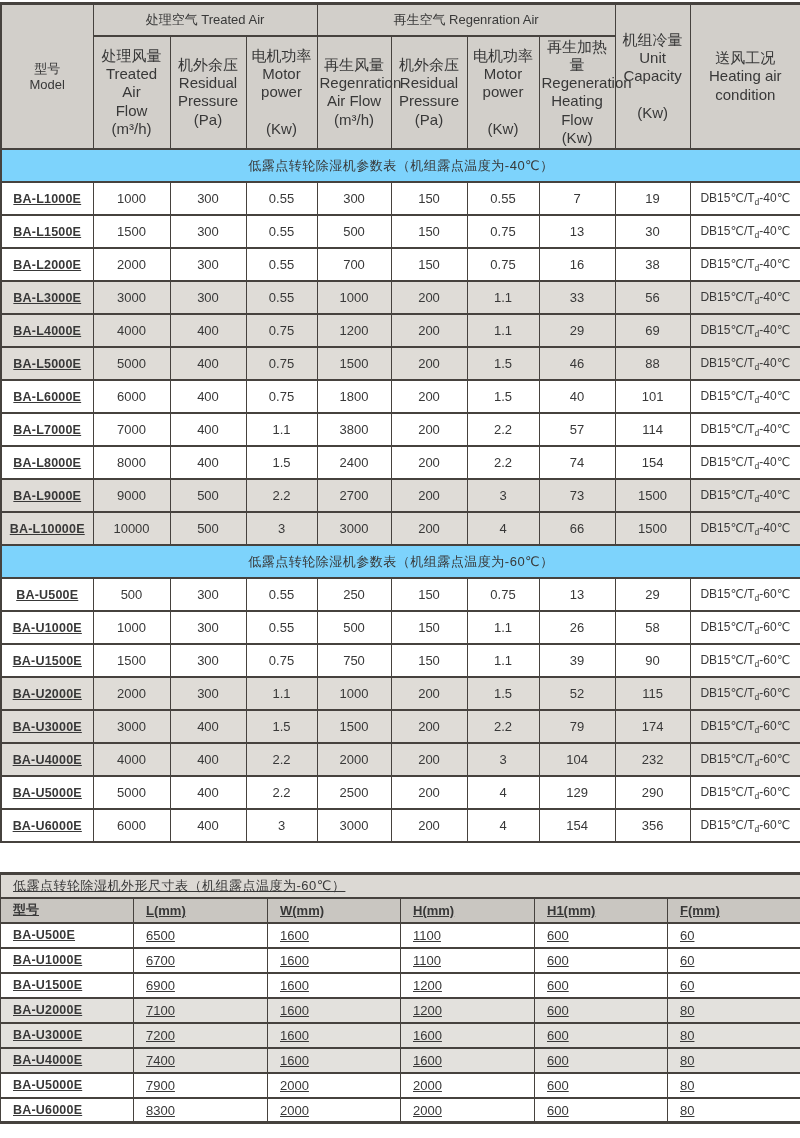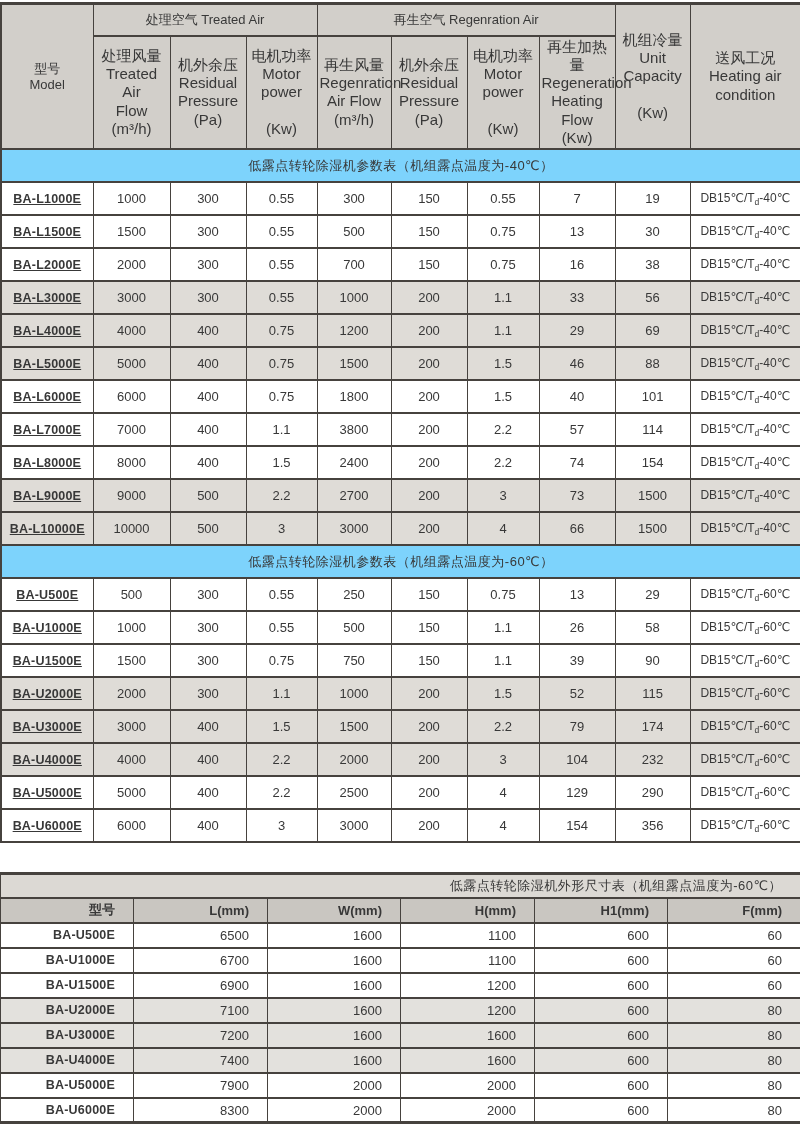--- a/index.html
+++ b/index.html
@@ -53,22 +53,22 @@
   .spec-table tbody tr.shaded td{background:var(--row-shade);}
   .spec-table td.model{font-size:12.5px;font-weight:600;letter-spacing:.2px;text-decoration:underline;}
   .spec-table td.supply{font-size:12px;white-space:nowrap;}
   .spec-table td.supply sub{font-size:8.5px;}
 
   
   .dim-table{margin-top:29px;border:1px solid var(--border);border-top-width:3px;border-bottom-width:3px;}
   .dim-table th,.dim-table td{
     border:1px solid var(--border);
     border-top-width:2px;border-bottom-width:2px;
-    text-align:right;vertical-align:middle;
-    padding:1px 18px;font-size:13px;
+    text-align:left;vertical-align:middle;
+    padding:1px 12px;font-size:13px;text-decoration:underline;
   }
   .dim-title{
     background:var(--dim-title-bg);
     height:24px;letter-spacing:.5px;font-weight:400;
   }
   .dim-table thead .col-th{background:var(--dim-header-bg);height:25px;font-weight:700;}
   .dim-table tbody td{height:25px;background:#ffffff;}
   .dim-table tbody tr.shaded td{background:var(--dim-row-shade);}
   .dim-table tbody td.model{font-weight:700;font-size:12.5px;letter-spacing:.2px;}
 </style>

